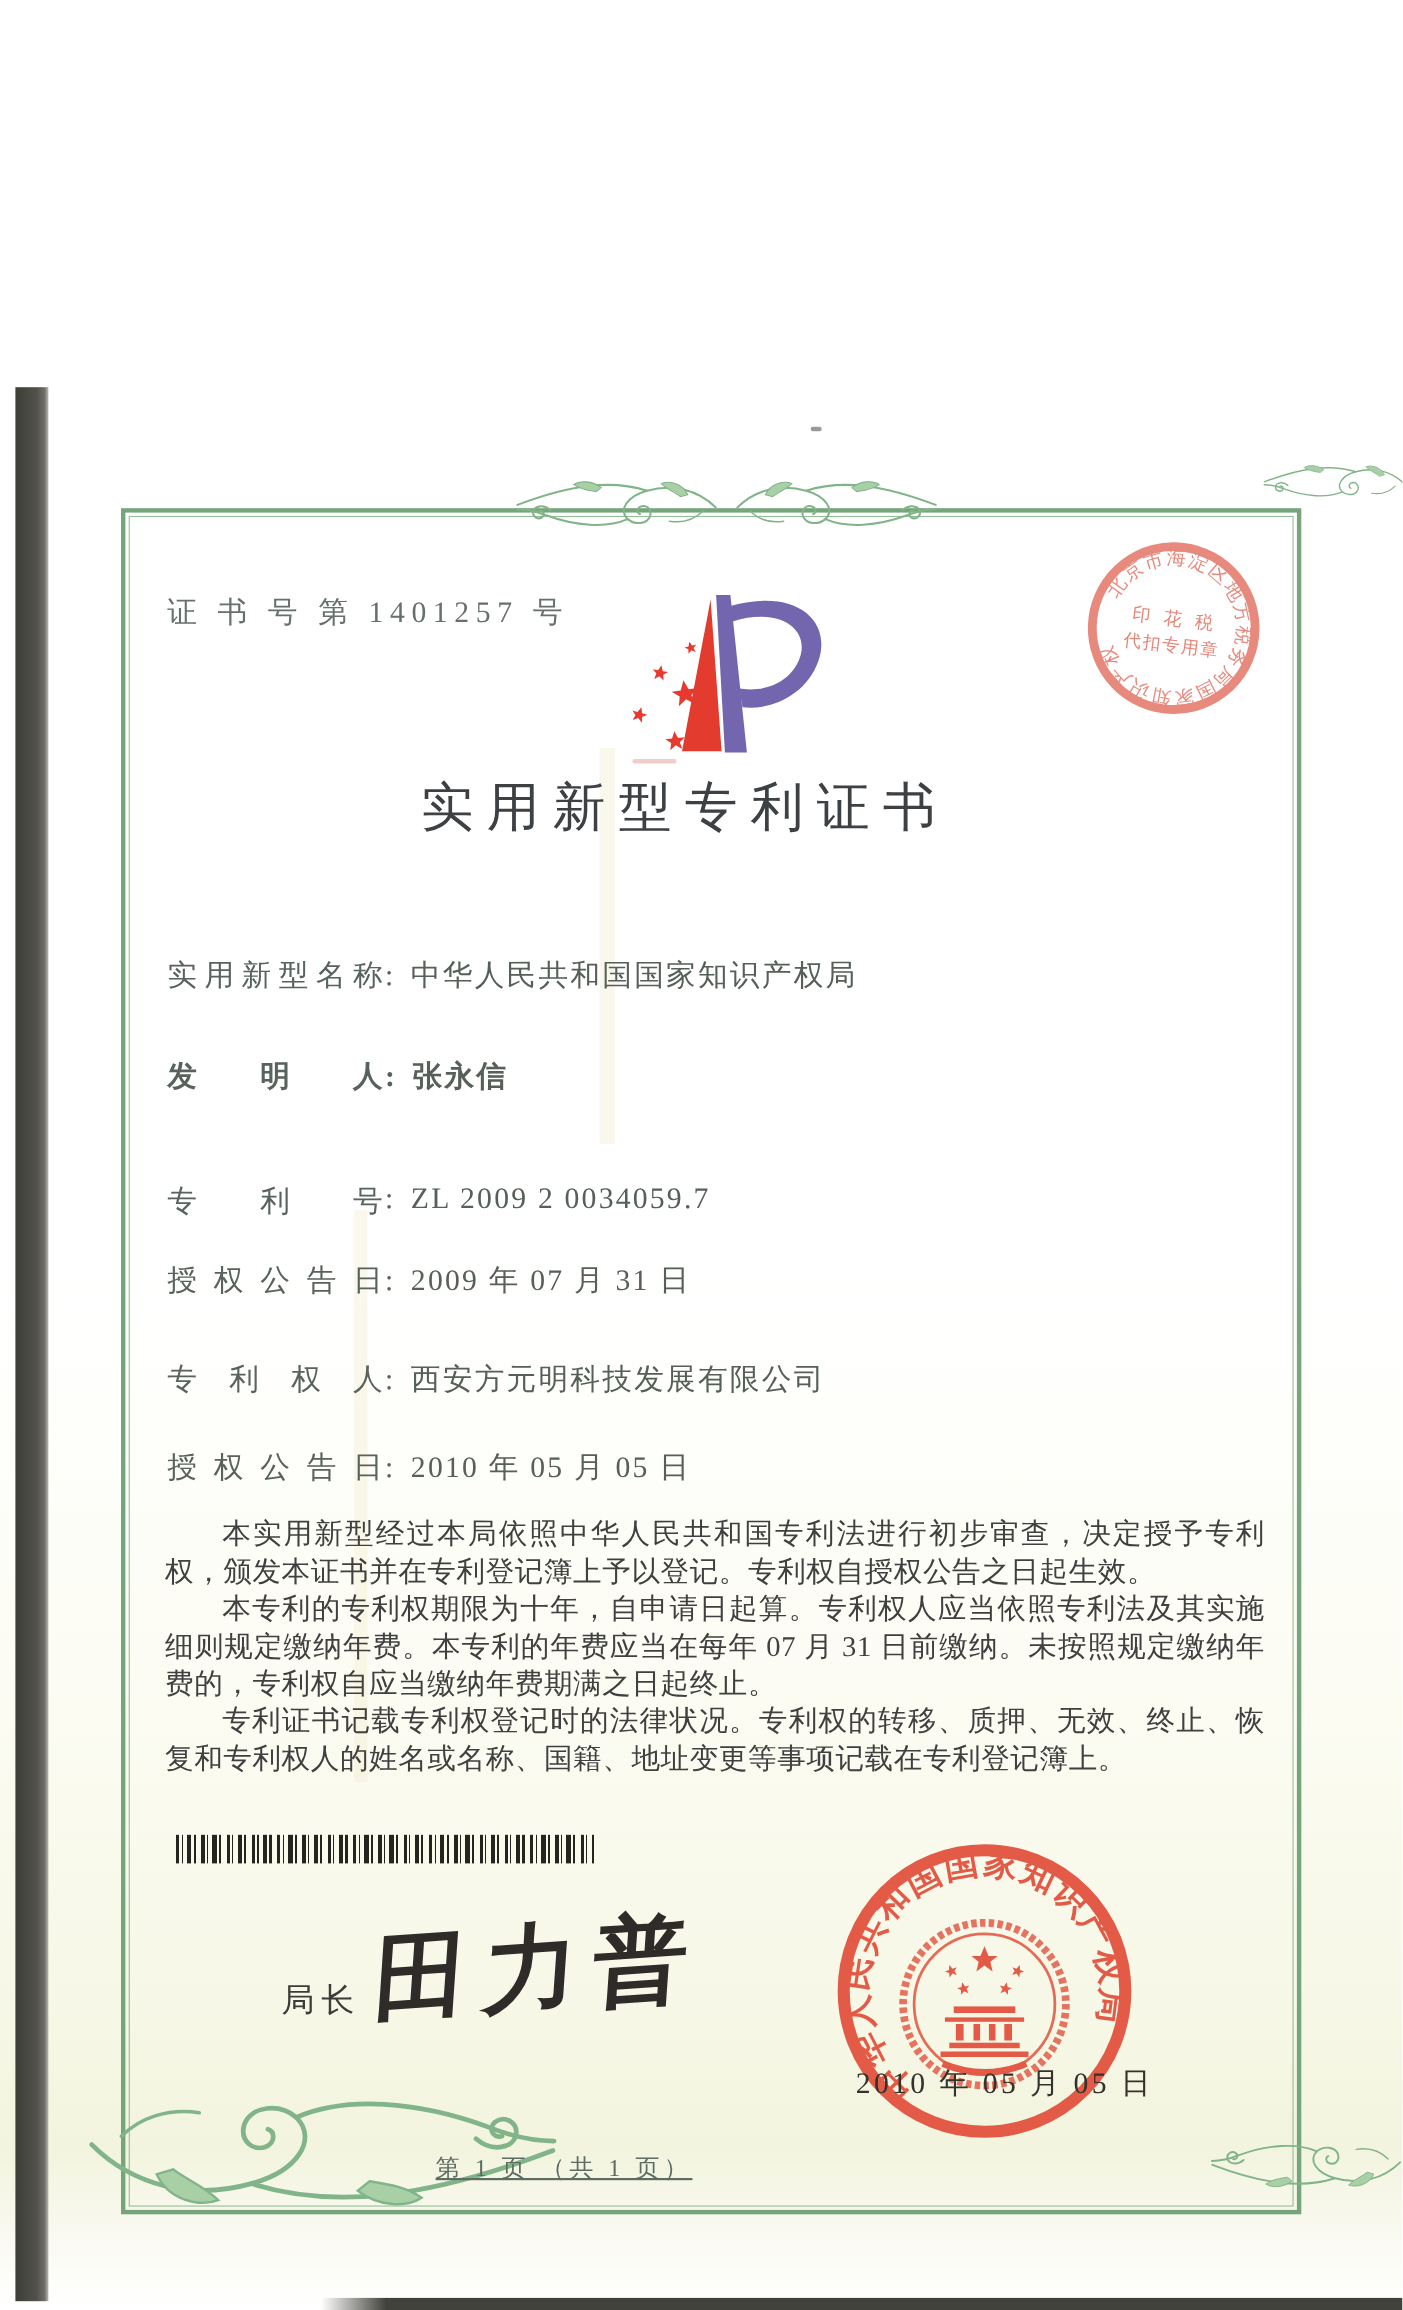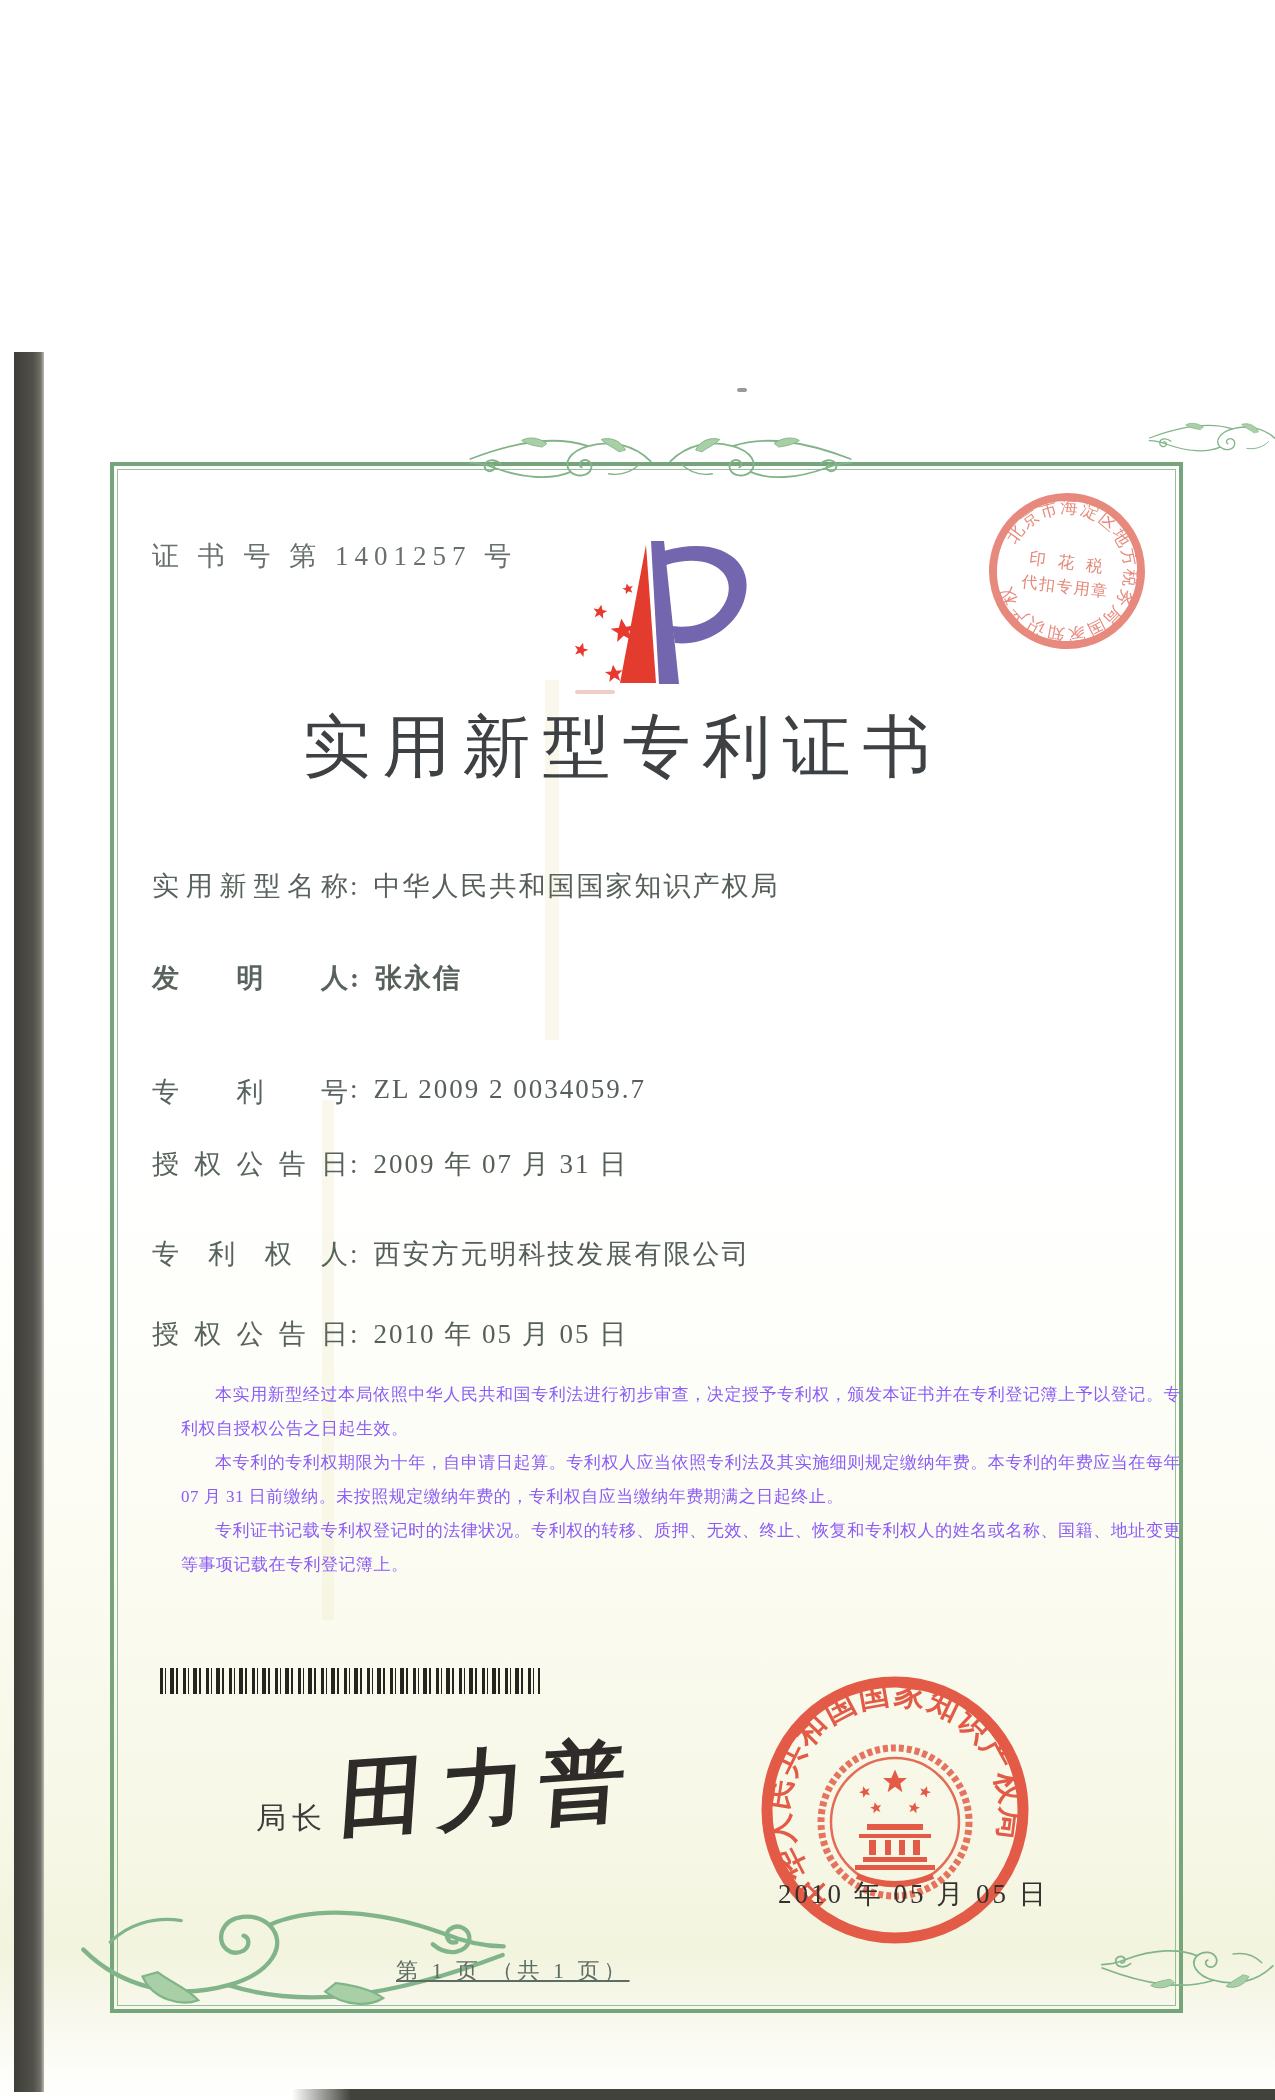--- a/index.html
+++ b/index.html
@@ -23,33 +23,33 @@
   
   #frame{left:110px;top:462px;width:1073px;height:1551px;
     border:4px solid #76a57c;box-sizing:border-box;}
   #frame-inner{position:absolute;left:3px;top:3px;right:3px;bottom:3px;
     border:1px solid #95bf99;}
 
   .crease{background:#f2ecc9;opacity:.35;}
 
   
   #cert-no{left:152px;top:538px;font-size:27px;letter-spacing:6px;color:#68706c;}
-  #title{left:110px;top:702px;width:1025px;text-align:center;font-size:68px;
+  #title{left:110px;top:702px;width:1025px;text-align:center;font-size:48px;
     letter-spacing:12px;color:#3d4144;font-weight:500;}
 
   
   .field-row{left:152px;width:960px;font-size:27px;color:#59635d;white-space:nowrap;}
   .flabel{display:inline-block;width:196px;text-align:justify;text-align-last:justify;
     vertical-align:top;}
   .fcolon{display:inline-block;margin-left:2px;}
   .fvalue{display:inline-block;margin-left:16px;letter-spacing:2px;color:#566059;}
 
   
-  #body-text{left:150px;top:1378px;width:1000px;font-size:17px;line-height:34px;
-    color:#8b5cf6;letter-spacing:.5px;text-align:justify;margin-left:31px;}
+  #body-text{left:150px;top:1378px;width:1000px;font-size:26px;line-height:34px;
+    color:#404040;letter-spacing:.5px;text-align:justify;}
   #body-text p{margin:0;text-indent:2em;}
 
   
   #barcode{left:160px;top:1668px;width:380px;height:26px;
     background:repeating-linear-gradient(90deg,
       #26241f 0px,#26241f 3px,transparent 3px,transparent 5px,
       #26241f 5px,#26241f 6px,transparent 6px,transparent 10px,
       #26241f 10px,#26241f 14px,transparent 14px,transparent 16px,
       #26241f 16px,#26241f 18px,transparent 18px,transparent 23px);}
 

